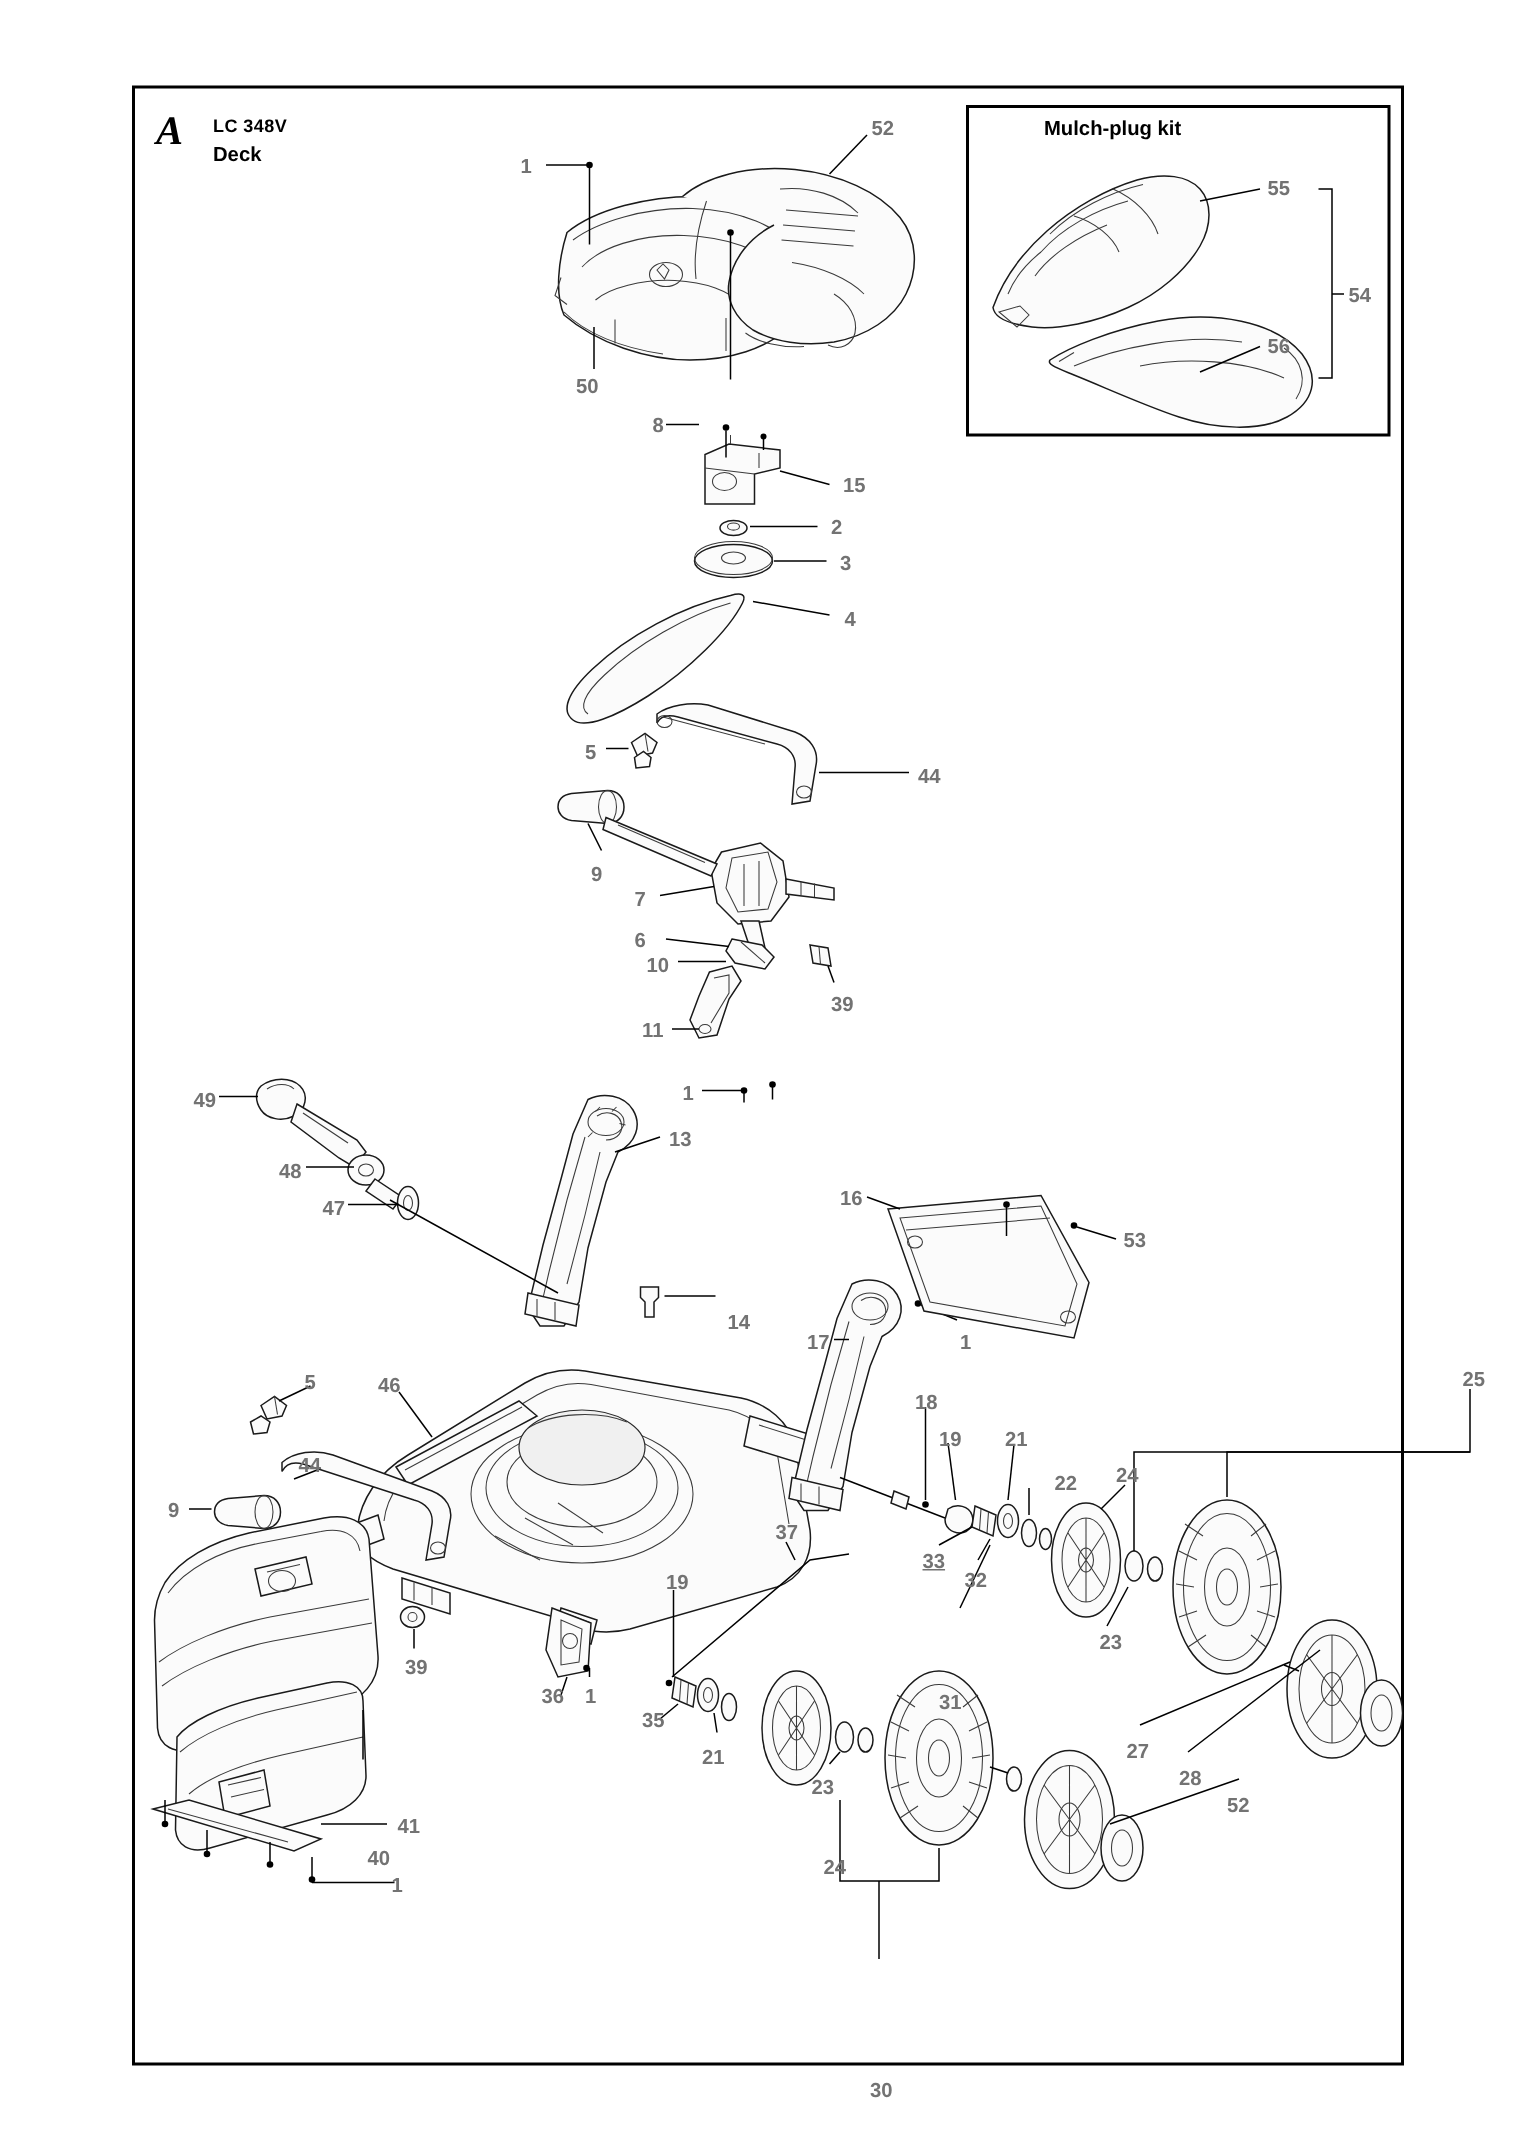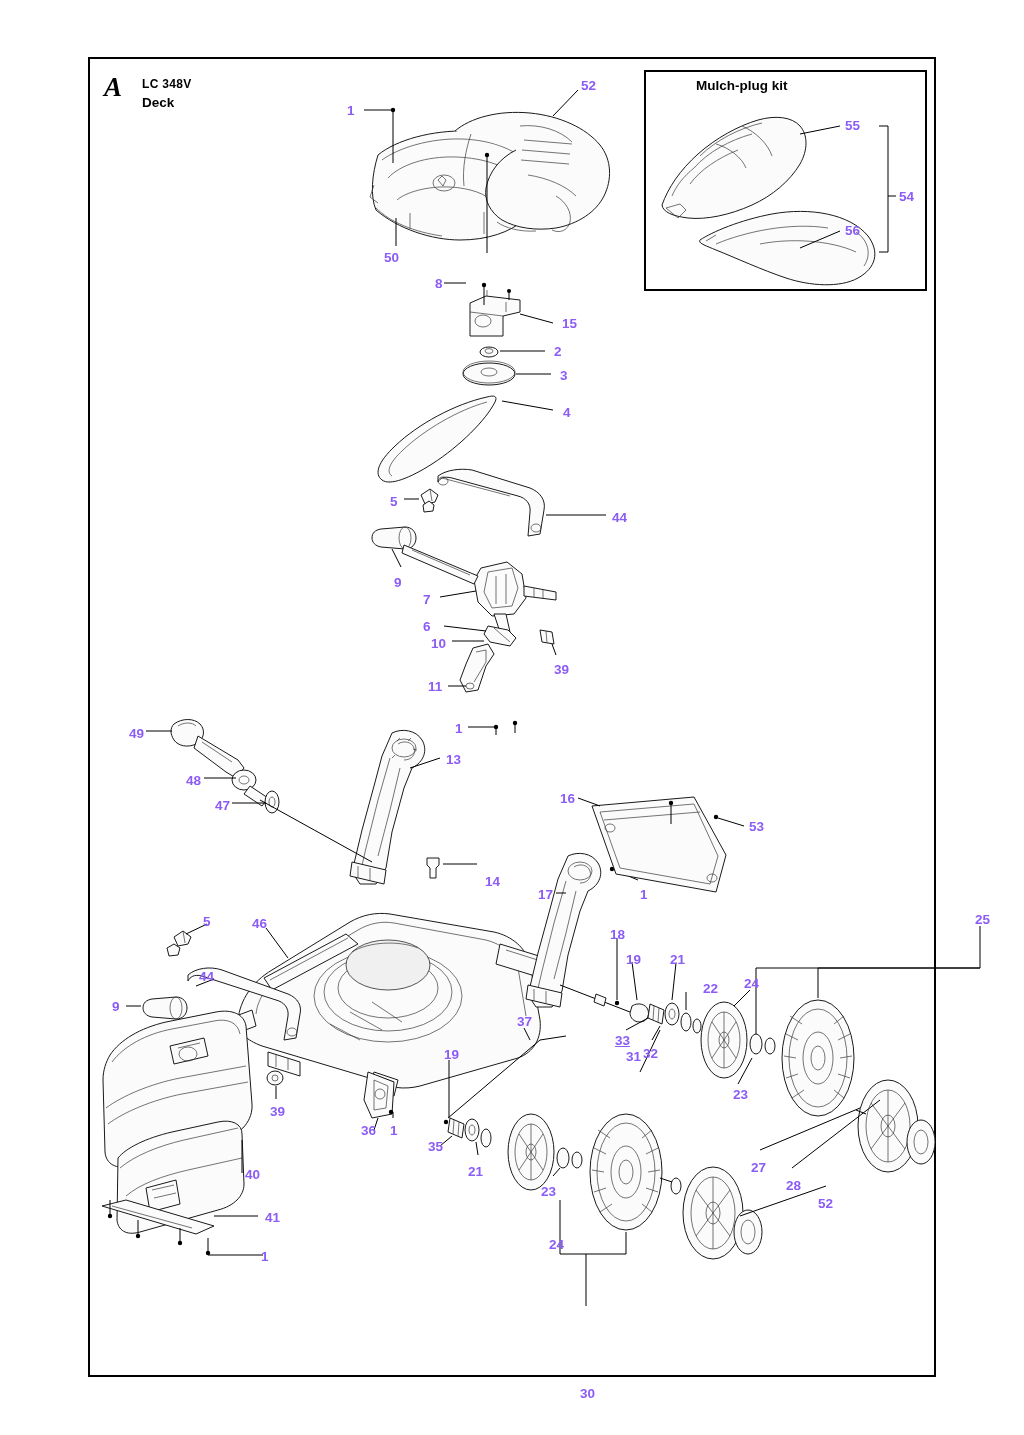--- a/index.html
+++ b/index.html
@@ -68,21 +68,21 @@
     position: absolute;
     left: 696px;
     top: 78px;
     font-size: 13.5px;
     font-weight: bold;
   }
   .label {
     position: absolute;
     font-size: 13.5px;
     font-weight: bold;
-    color: #8b5cf6;
+    color: #737373;
     white-space: nowrap;
     line-height: 1;
   }
   svg.art {
     position: absolute;
     left: 0; top: 0;
     width: 1024px;
     height: 1435px;
     pointer-events: none;
   }
@@ -530,29 +530,29 @@
   <div class="label" style="left:626px;top:953px;">19</div>
   <div class="label" style="left:670px;top:953px;">21</div>
   <div class="label" style="left:744px;top:977px;">24</div>
   <div class="label" style="left:199px;top:970px;">44</div>
   <div class="label" style="left:703px;top:982px;">22</div>
   <div class="label" style="left:112px;top:1000px;">9</div>
   <div class="label" style="left:615px;top:1034px;text-decoration:underline;">33</div>
   <div class="label" style="left:643px;top:1047px;">32</div>
   <div class="label" style="left:517px;top:1015px;">37</div>
   <div class="label" style="left:733px;top:1088px;">23</div>
-  <div class="label" style="left:626px;top:1050px;">31</div>
+  <div class="label" style="left:626px;top:1128px;">31</div>
   <div class="label" style="left:270px;top:1105px;">39</div>
   <div class="label" style="left:444px;top:1048px;">19</div>
   <div class="label" style="left:361px;top:1124px;">36</div>
   <div class="label" style="left:390px;top:1124px;">1</div>
   <div class="label" style="left:428px;top:1140px;">35</div>
   <div class="label" style="left:468px;top:1165px;">21</div>
   <div class="label" style="left:541px;top:1185px;">23</div>
-  <div class="label" style="left:245px;top:1168px;">40</div>
+  <div class="label" style="left:245px;top:1232px;">40</div>
   <div class="label" style="left:751px;top:1161px;">27</div>
   <div class="label" style="left:786px;top:1179px;">28</div>
   <div class="label" style="left:818px;top:1197px;">52</div>
   <div class="label" style="left:265px;top:1211px;">41</div>
   <div class="label" style="left:549px;top:1238px;">24</div>
   <div class="label" style="left:261px;top:1250px;">1</div>
   <div class="label" style="left:580px;top:1387px;">30</div>
 
 </div>
 

